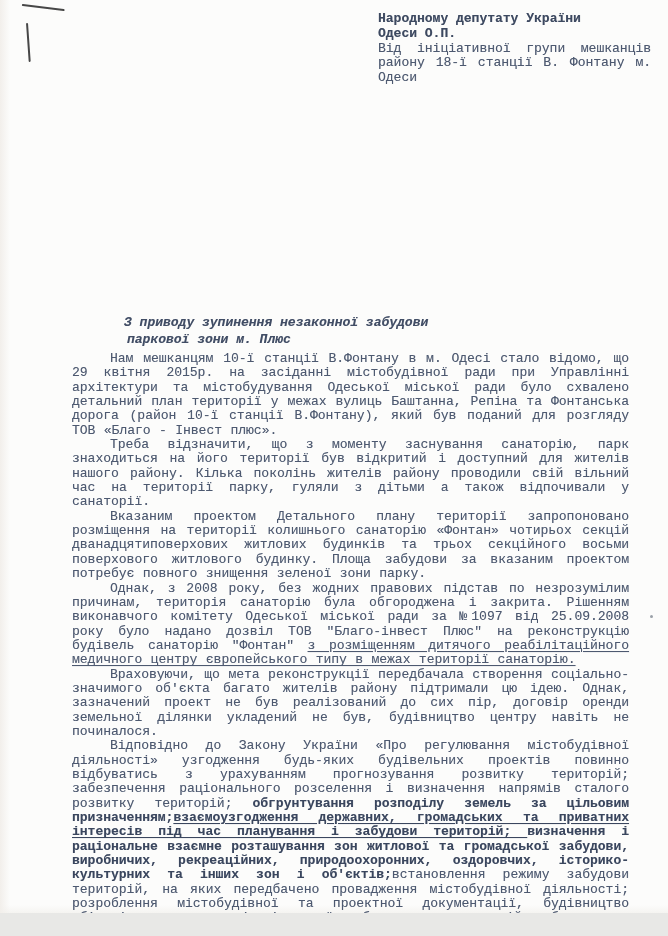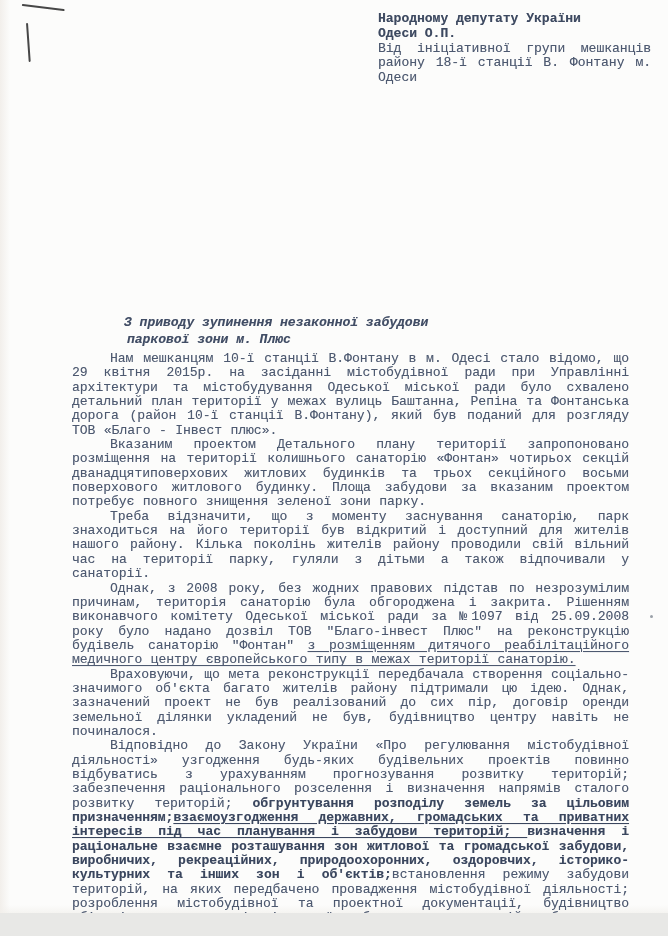--- a/index.html
+++ b/index.html
@@ -64,19 +64,19 @@
   </div>
 
 
   <div class="subject">
     <div>З приводу зупинення незаконної забудови</div>
     <div class="s2">паркової зони м. Плюс</div>
   </div>
 
   <div class="letter-body" id="letter-body">
       <p><span>Нам мешканцям 10-ї станції В.Фонтану в м. Одесі стало відомо, що 29 квітня 2015р. на засіданні містобудівної ради при Управлінні архітектури та містобудування Одеської міської ради було схвалено детальний план території у межах вулиць Баштанна, Репіна та Фонтанська дорога (район 10-ї станції В.Фонтану), який був поданий для розгляду ТОВ «Благо - Інвест плюс».</span></p>
+      <p><span>Треба відзначити, що з моменту заснування санаторію, парк знаходиться на його території був відкритий і доступний для жителів нашого району. Кілька поколінь жителів району проводили свій вільний час на території парку, гуляли з дітьми а також відпочивали у санаторії.</span></p>
       <p><span>Вказаним проектом Детального плану території запропоновано розміщення на території колишнього санаторію «Фонтан» чотирьох секцій дванадцятиповерхових житлових будинків та трьох секційного восьми поверхового житлового будинку. Площа забудови за вказаним проектом потребує повного знищення зеленої зони парку.</span></p>
-      <p><span>Треба відзначити, що з моменту заснування санаторію, парк знаходиться на його території був відкритий і доступний для жителів нашого району. Кілька поколінь жителів району проводили свій вільний час на території парку, гуляли з дітьми а також відпочивали у санаторії.</span></p>
       <p><span>Однак, з 2008 року, без жодних правових підстав по незрозумілим причинам, територія санаторію була обгороджена і закрита. Рішенням виконавчого комітету Одеської міської ради за №1097 від 25.09.2008 року було надано дозвіл ТОВ "Благо-інвест Плюс" на реконструкцію будівель санаторію "Фонтан" </span><span class="u">з розміщенням дитячого реабілітаційного медичного центру європейського типу в межах території санаторію.</span></p>
       <p><span>Враховуючи, що мета реконструкції передбачала створення соціально-значимого об'єкта багато жителів району підтримали цю ідею. Однак, зазначений проект не був реалізований до сих пір, договір оренди земельної ділянки укладений не був, будівництво центру навіть не починалося.</span></p>
       <p><span>Відповідно до Закону України «Про регулювання містобудівної діяльності» узгодження будь-яких будівельних проектів повинно відбуватись з урахуванням прогнозування розвитку територій; забезпечення раціонального розселення і визначення напрямів сталого розвитку територій; </span><span class="b">обгрунтування розподілу земель за цільовим призначенням;</span><span class="b u">взаємоузгодження державних, громадських та приватних інтересів під час планування і забудови територій; </span><span class="b">визначення і раціональне взаємне розташування зон житлової та громадської забудови, виробничих, рекреаційних, природоохоронних, оздоровчих, історико-культурних та інших зон і об'єктів;</span><span>встановлення режиму забудови територій, на яких передбачено провадження містобудівної діяльності; розроблення містобудівної та проектної документації, будівництво об'єктів; реконструкцію існуючої забудови та територій; збереження, створення та відновлення рекреаційних, природоохоронних, оздоровчих територій та об'єктів, ландшафтів, лісів, парків, скверів, окремих зелених насаджень; створення та розвиток інженерно-транспортної інфраструктури; створення</span></p>
     </div>
 </div>
 
 </body></html>

